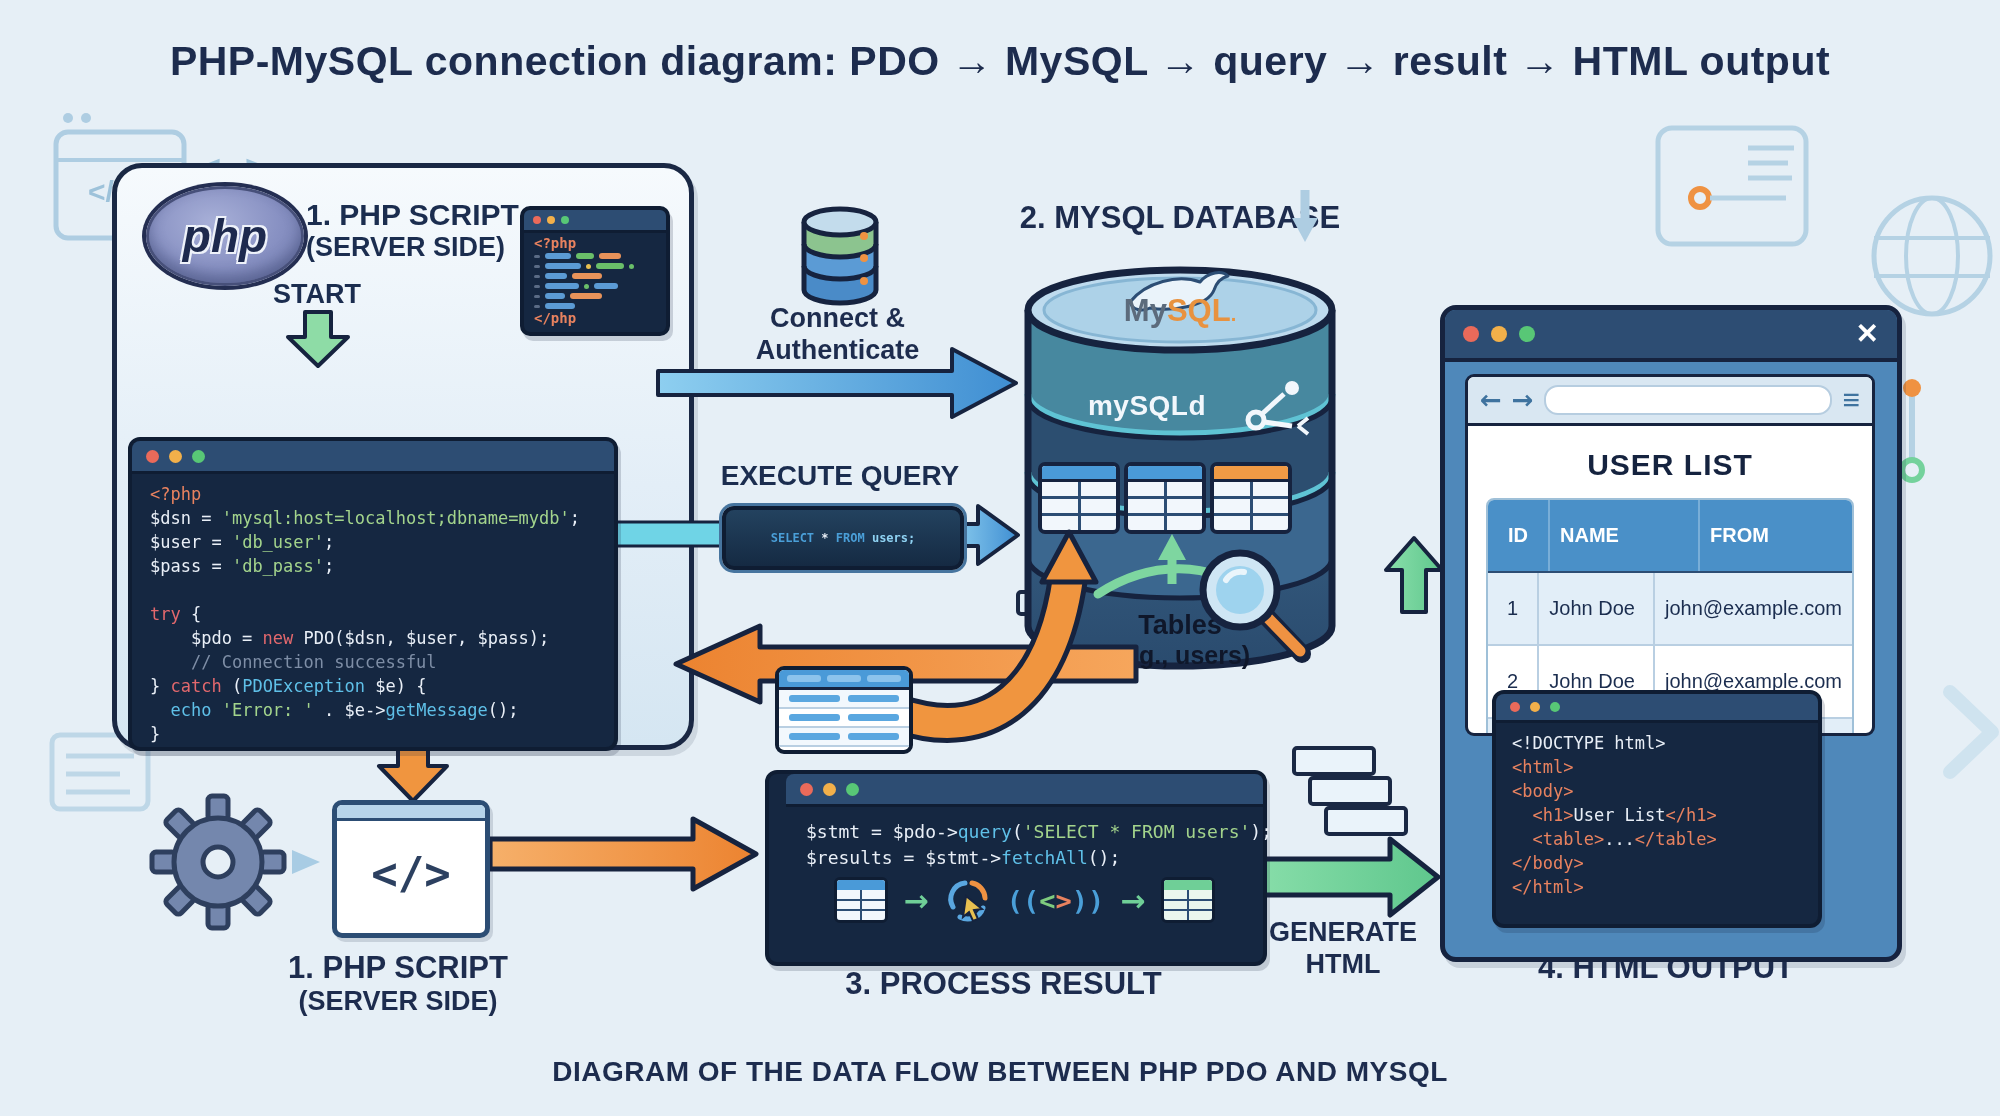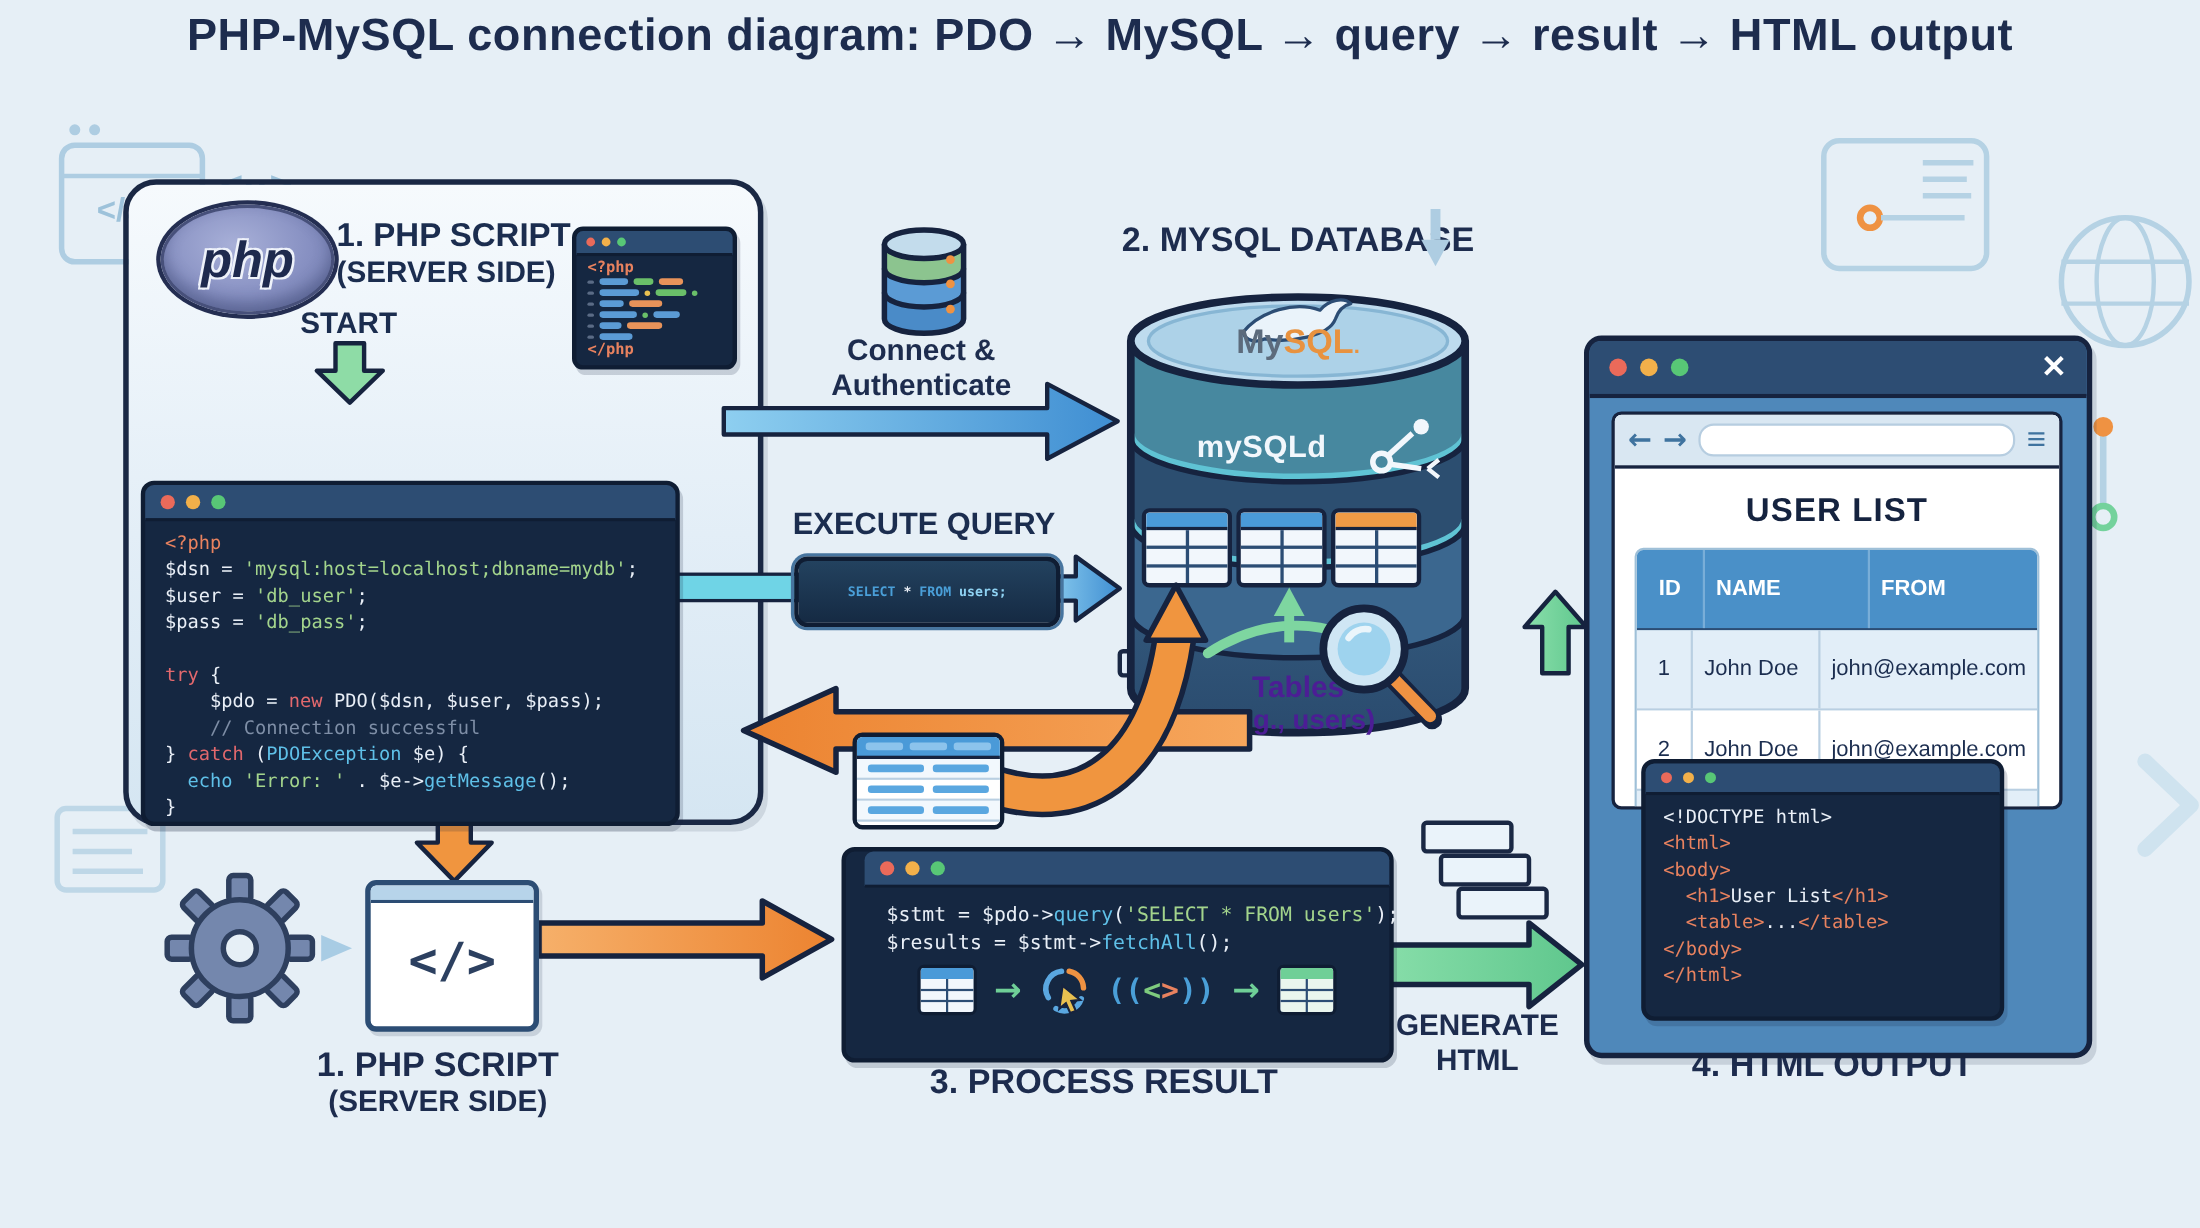--- a/index.html
+++ b/index.html
@@ -1,21 +1,21 @@
 <!DOCTYPE html>
 <html><head>
 <meta charset="utf-8">
 <style>
   html,body{margin:0;padding:0;background:#e6eff6;}
   #canvas{position:relative;width:2000px;height:1116px;background:#e6eff6;overflow:hidden;
           font-family:"Liberation Sans",sans-serif;color:#1b2d4f;}
   .abs{position:absolute;}
   svg{display:block;}
   
-  .main-title{left:0;top:8px;width:2000px;text-align:center;font-size:41px;font-weight:800;color:#1d2c4e;letter-spacing:.5px;}
+  .main-title{left:0;top:38px;width:2000px;text-align:center;font-size:41px;font-weight:800;color:#1d2c4e;letter-spacing:.5px;}
   .footer-caption{left:0;top:1056px;width:2000px;text-align:center;font-size:28px;font-weight:800;color:#1d2c4e;letter-spacing:.5px;}
   .caption-big{font-size:31px;font-weight:800;text-align:center;color:#1d2c4e;}
   .caption-sub{font-size:27px;font-weight:700;text-align:center;color:#1d2c4e;}
   .label-bold{font-size:27px;font-weight:800;text-align:center;color:#1d2c4e;line-height:32px;}
   
   .php-box{left:112px;top:163px;width:572px;height:577px;border:5px solid #1a2844;border-radius:30px;
            background:linear-gradient(180deg,#f6fafd 0%,#e3eef7 55%,#d5e6f2 100%);box-shadow:4px 6px 0 rgba(26,40,68,.12);z-index:3;}
   .php-logo{left:146px;top:186px;width:152px;height:94px;border-radius:50%;
             background:radial-gradient(ellipse at 42% 36%,#a8b0d8 0%,#8790c2 55%,#707aad 100%);
             border:3px solid #47507a;box-shadow:0 0 0 4px #242e52, inset 0 -8px 14px rgba(30,40,80,.35);
@@ -59,21 +59,21 @@
   .tbl-icon .grid i{background:#f2f7fc;}
   
   .select-pill{left:722px;top:506px;width:234px;height:56px;background:linear-gradient(180deg,#23425f,#152a43);
                border:4px solid #0f1d33;border-radius:12px;box-shadow:0 0 0 3px #47759f;
                display:flex;align-items:center;justify-content:center;z-index:6;}
   .select-pill .code-line{font-family:"DejaVu Sans Mono",monospace;font-size:12px;font-weight:700;}
   
   .mysql-logo{left:1012px;top:293px;width:336px;text-align:center;font-size:31px;font-weight:800;z-index:6;}
   .mysql-logo .my{color:#5c6b7c}.mysql-logo .sql{color:#e8923f}.mysql-logo .dt{color:#e8923f;font-size:20px;}
   .mysqld-label{left:1032px;top:390px;width:230px;text-align:center;font-size:28px;font-weight:800;color:#f2f7fc;z-index:6;letter-spacing:.5px;}
-  .tables-label{left:1012px;top:610px;width:336px;text-align:center;color:#4c1d95;z-index:6;}
+  .tables-label{left:1012px;top:610px;width:336px;text-align:center;color:#0f172a;z-index:6;}
   .tables-label .l1{font-size:27px;font-weight:800;}
   .tables-label .l2{font-size:25px;font-weight:700;}
   .db-table-icon{width:74px;height:64px;border:4px solid #16233f;border-radius:7px;overflow:hidden;background:#eef5fb;z-index:6;}
   .db-table-icon .hd{height:13px;border-bottom:3px solid #16233f;}
   .db-table-icon .grid{display:grid;grid-template-columns:1fr 1fr;grid-template-rows:repeat(3,1fr);gap:3px;background:#2c4d74;height:48px;}
   .db-table-icon .grid i{background:#f2f7fc;}
   
   .res-table{left:775px;top:666px;width:130px;height:80px;border:4px solid #0f1d33;border-radius:9px;background:#fff;overflow:hidden;z-index:8;}
   .res-table .hd{height:17px;background:#4a9ad8;border-bottom:3px solid #16233f;display:flex;gap:6px;align-items:center;padding:0 8px;}
   .res-table .hd i{flex:1;height:7px;background:#8cc3ec;border-radius:3px;}
@@ -153,20 +153,21 @@
       <line x1="1912" y1="394" x2="1912" y2="460" stroke="#b5d2e4" stroke-width="6"></line>
       <circle cx="1912" cy="388" r="9" fill="#ef9242"></circle>
       <circle cx="1912" cy="470" r="10" fill="#e6eff6" stroke="#74d29c" stroke-width="6"></circle>
     </g>
     <polyline points="1950,692 1992,732 1950,772" fill="none" stroke="#cfe3ef" stroke-width="14" stroke-linecap="round" stroke-linejoin="round"></polyline>
   </svg>
   <div class="abs decor-text" style="left:88px;top:175px;font-size:30px;z-index:1">&lt;/&gt;</div>
   <div class="abs decor-text" style="left:200px;top:148px;font-size:36px;z-index:1">&lt;··&gt;</div>
 
   <div class="abs main-title">PHP-MySQL connection diagram: PDO → MySQL → query → result → HTML output</div>
+  <div class="abs footer-caption">DIAGRAM OF THE DATA FLOW BETWEEN PHP PDO AND MYSQL</div>
 
   <svg class="abs" style="left:0;top:0;z-index:4" width="2000" height="1116" viewBox="0 0 2000 1116">
     <defs>
       <linearGradient id="gBlue" x1="0" y1="0" x2="1" y2="0">
           <stop offset="0" stop-color="#8ecff0"></stop>
           <stop offset="1" stop-color="#3f8ed2"></stop>
         </linearGradient>
       <linearGradient id="gOr" x1="0" y1="0" x2="1" y2="0">
           <stop offset="0" stop-color="#f6b06a"></stop>
           <stop offset="1" stop-color="#ec8330"></stop>

